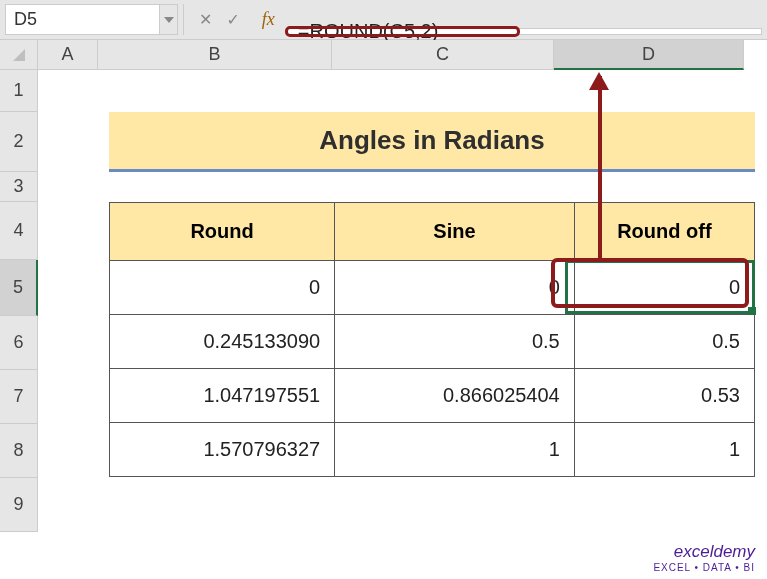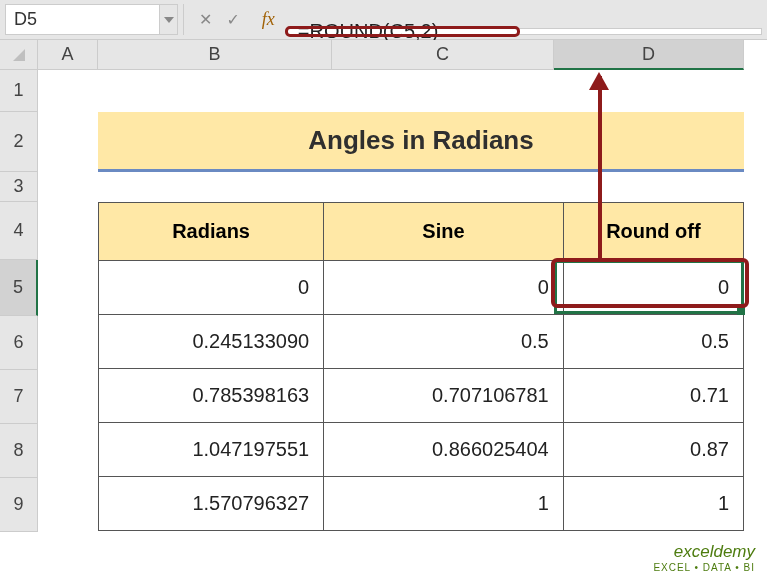--- a/index.html
+++ b/index.html
@@ -101,21 +101,21 @@
     border-right:1px solid #ccc;
     border-bottom:1px solid #ccc;
     display:flex; align-items:center; justify-content:center;
     font-size:18px; color:#444;
   }
   .rh.active{ background:#d2d2d2; border-right:2px solid #217346; }
   .r1{height:42px}.r2{height:60px}.r3{height:30px}.r4{height:58px}
   .r5,.r6,.r7,.r8,.r9{height:54px}
   .r5{height:56px}
 
-  .grid { position:relative; flex:1; }
+  .grid { position:relative; flex:1;margin-left:11px; }
 
   .title-banner{
     position:absolute;
     left:60px; top:42px;
     width:646px; height:60px;
     background:#ffe8a6;
     border-bottom: 3px solid #6a8ac2;
     display:flex; align-items:center; justify-content:center;
     font-size:26px; font-weight:bold; color:#2f2f2f;
   }
@@ -179,21 +179,21 @@
     border-right:10px solid transparent;
     border-bottom:18px solid #8e1b1b;
     pointer-events:none;
   }
 
   .watermark{
     position:absolute;
     right:12px; bottom:6px;
     font-size:17px;
     font-style:italic;
-    color:#4d7c0f;
+    color:#4c1d95;
     text-align:right;
     line-height:1.1;
   }
   .watermark .sub{
     font-size:10px;
     letter-spacing:1px;
     font-style:normal;
   }
 </style>
 </head>
@@ -243,43 +243,38 @@
       <div class="rh r8">8</div>
       <div class="rh r9">9</div>
     </div>
 
     <div class="grid">
       <div class="title-banner">Angles in Radians</div>
 
       <table class="tbl">
         <tbody>
             <tr>
-          <th class="colB">Radians</th>
+          <th class="colB">Round</th>
           <th class="colC">Sine</th>
           <th class="colD">Round off</th>
         </tr>
         <tr>
           <td>0</td>
           <td>0</td>
           <td>0</td>
         </tr>
         <tr>
           <td>0.245133090</td>
           <td>0.5</td>
           <td>0.5</td>
         </tr>
         <tr>
-          <td>0.785398163</td>
-          <td>0.707106781</td>
-          <td>0.71</td>
-        </tr>
-        <tr>
           <td>1.047197551</td>
           <td>0.866025404</td>
-          <td>0.87</td>
+          <td>0.53</td>
         </tr>
         <tr>
           <td>1.570796327</td>
           <td>1</td>
           <td>1</td>
         </tr>
       </tbody>
         </table>
 
       <div class="sel-cell" style="left:516px; top:190px; width:190px; height:54px;">

